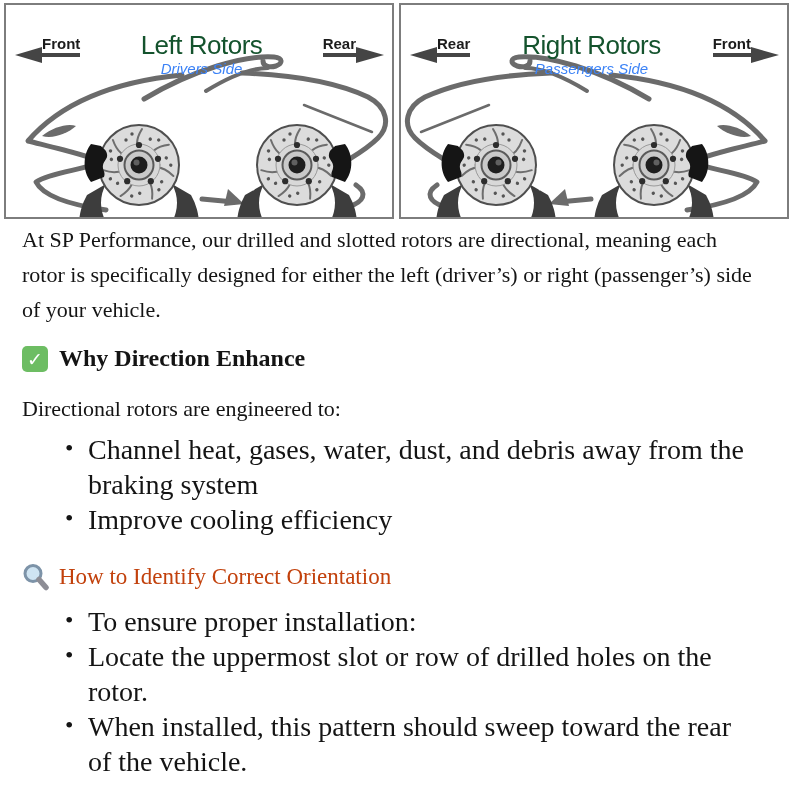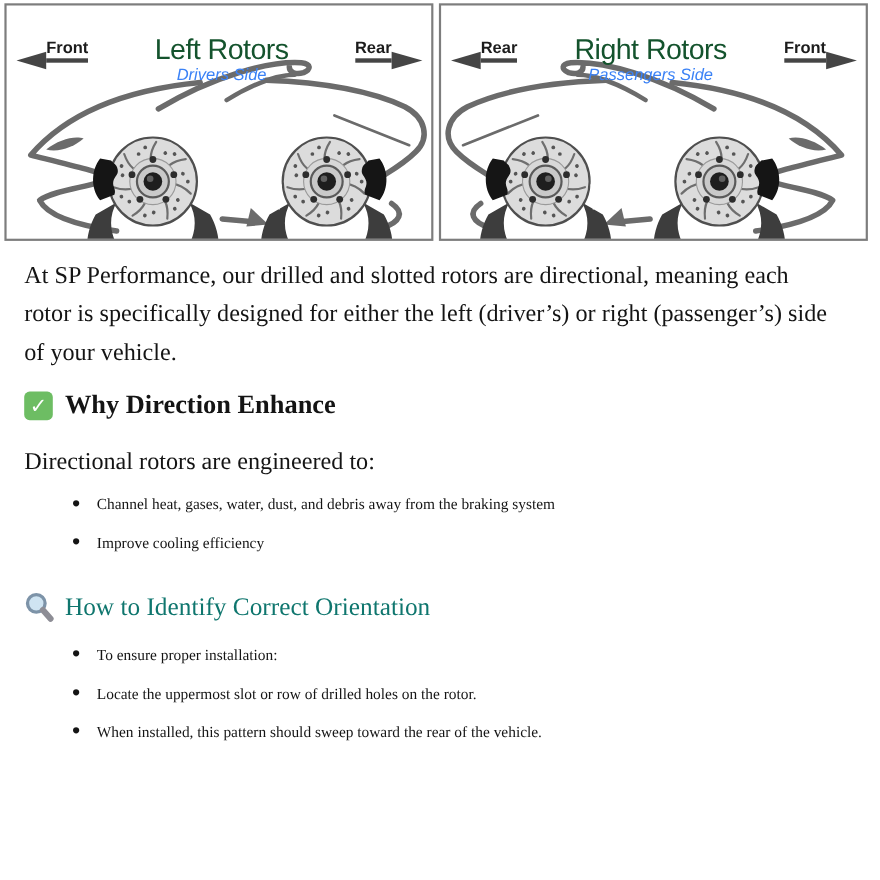--- a/index.html
+++ b/index.html
@@ -17,29 +17,29 @@
   .panel-title{font-size:26px;font-weight:normal;line-height:1.05;color:#14532d;letter-spacing:-0.5px;}
   .panel-subtitle{font-size:15px;font-weight:normal;font-style:italic;color:#3b82f6;margin-top:1px;}
   .dir{position:relative;display:inline-block;margin-top:4px;font-size:15px;font-weight:bold;color:#1c1c1c;
        padding-bottom:2px;border-bottom:4px solid #454545;line-height:1;}
   .dir .tri{position:absolute;bottom:-10px;width:0;height:0;border-top:8px solid transparent;border-bottom:8px solid transparent;}
   .dir.arrow-left .tri{left:-27px;border-right:27px solid #454545;}
   .dir.arrow-right .tri{right:-28px;border-left:28px solid #454545;}
 
   
   .content{padding:0 40px 0 22px;}
-  .intro{font-size:22px;line-height:35px;margin:13px 0 0;max-width:748px;}
+  .intro{font-size:22px;line-height:35px;margin:3px 0 0;max-width:748px;}
   .h-why{display:flex;align-items:center;gap:11px;margin:18px 0 0;font-size:24px;font-weight:bold;}
   .check{width:26px;height:26px;border-radius:5px;display:flex;align-items:center;justify-content:center;
          font-family:"DejaVu Sans",sans-serif;font-size:19px;font-weight:bold;color:#fff;flex:0 0 auto;}
   .lead{font-size:22px;margin:24px 0 0;}
   ul.blist{margin:10px 0 0;padding:0 0 0 66px;list-style:none;}
-  ul.blist li{font-size:14px;line-height:35px;position:relative;max-width:660px;}
+  ul.blist li{font-size:28px;line-height:35px;position:relative;max-width:660px;}
   ul.blist li::before{content:"\2022";position:absolute;left:-23px;top:-1px;font-size:24px;color:#141414;}
-  .h-identify{display:flex;align-items:center;gap:9px;margin:26px 0 0;font-size:23px;font-weight:normal;color:#0f766e;text-align:center;}
+  .h-identify{display:flex;align-items:center;gap:9px;margin:26px 0 0;font-size:23px;font-weight:normal;color:#c2410c;text-align:center;}
   .mag{flex:0 0 auto;}
   ul.blist.second{margin-top:13px;}
 </style>
 </head>
 <body>
 
 <svg width="0" height="0" style="position:absolute" aria-hidden="true">
   <defs>
     <marker id="mw" viewBox="0 0 10 10" refX="6" refY="5" markerWidth="4.2" markerHeight="4.2" orient="auto-start-reverse">
       <path d="M0,0 L10,5 L0,10 Z" fill="#ffffff"></path>

